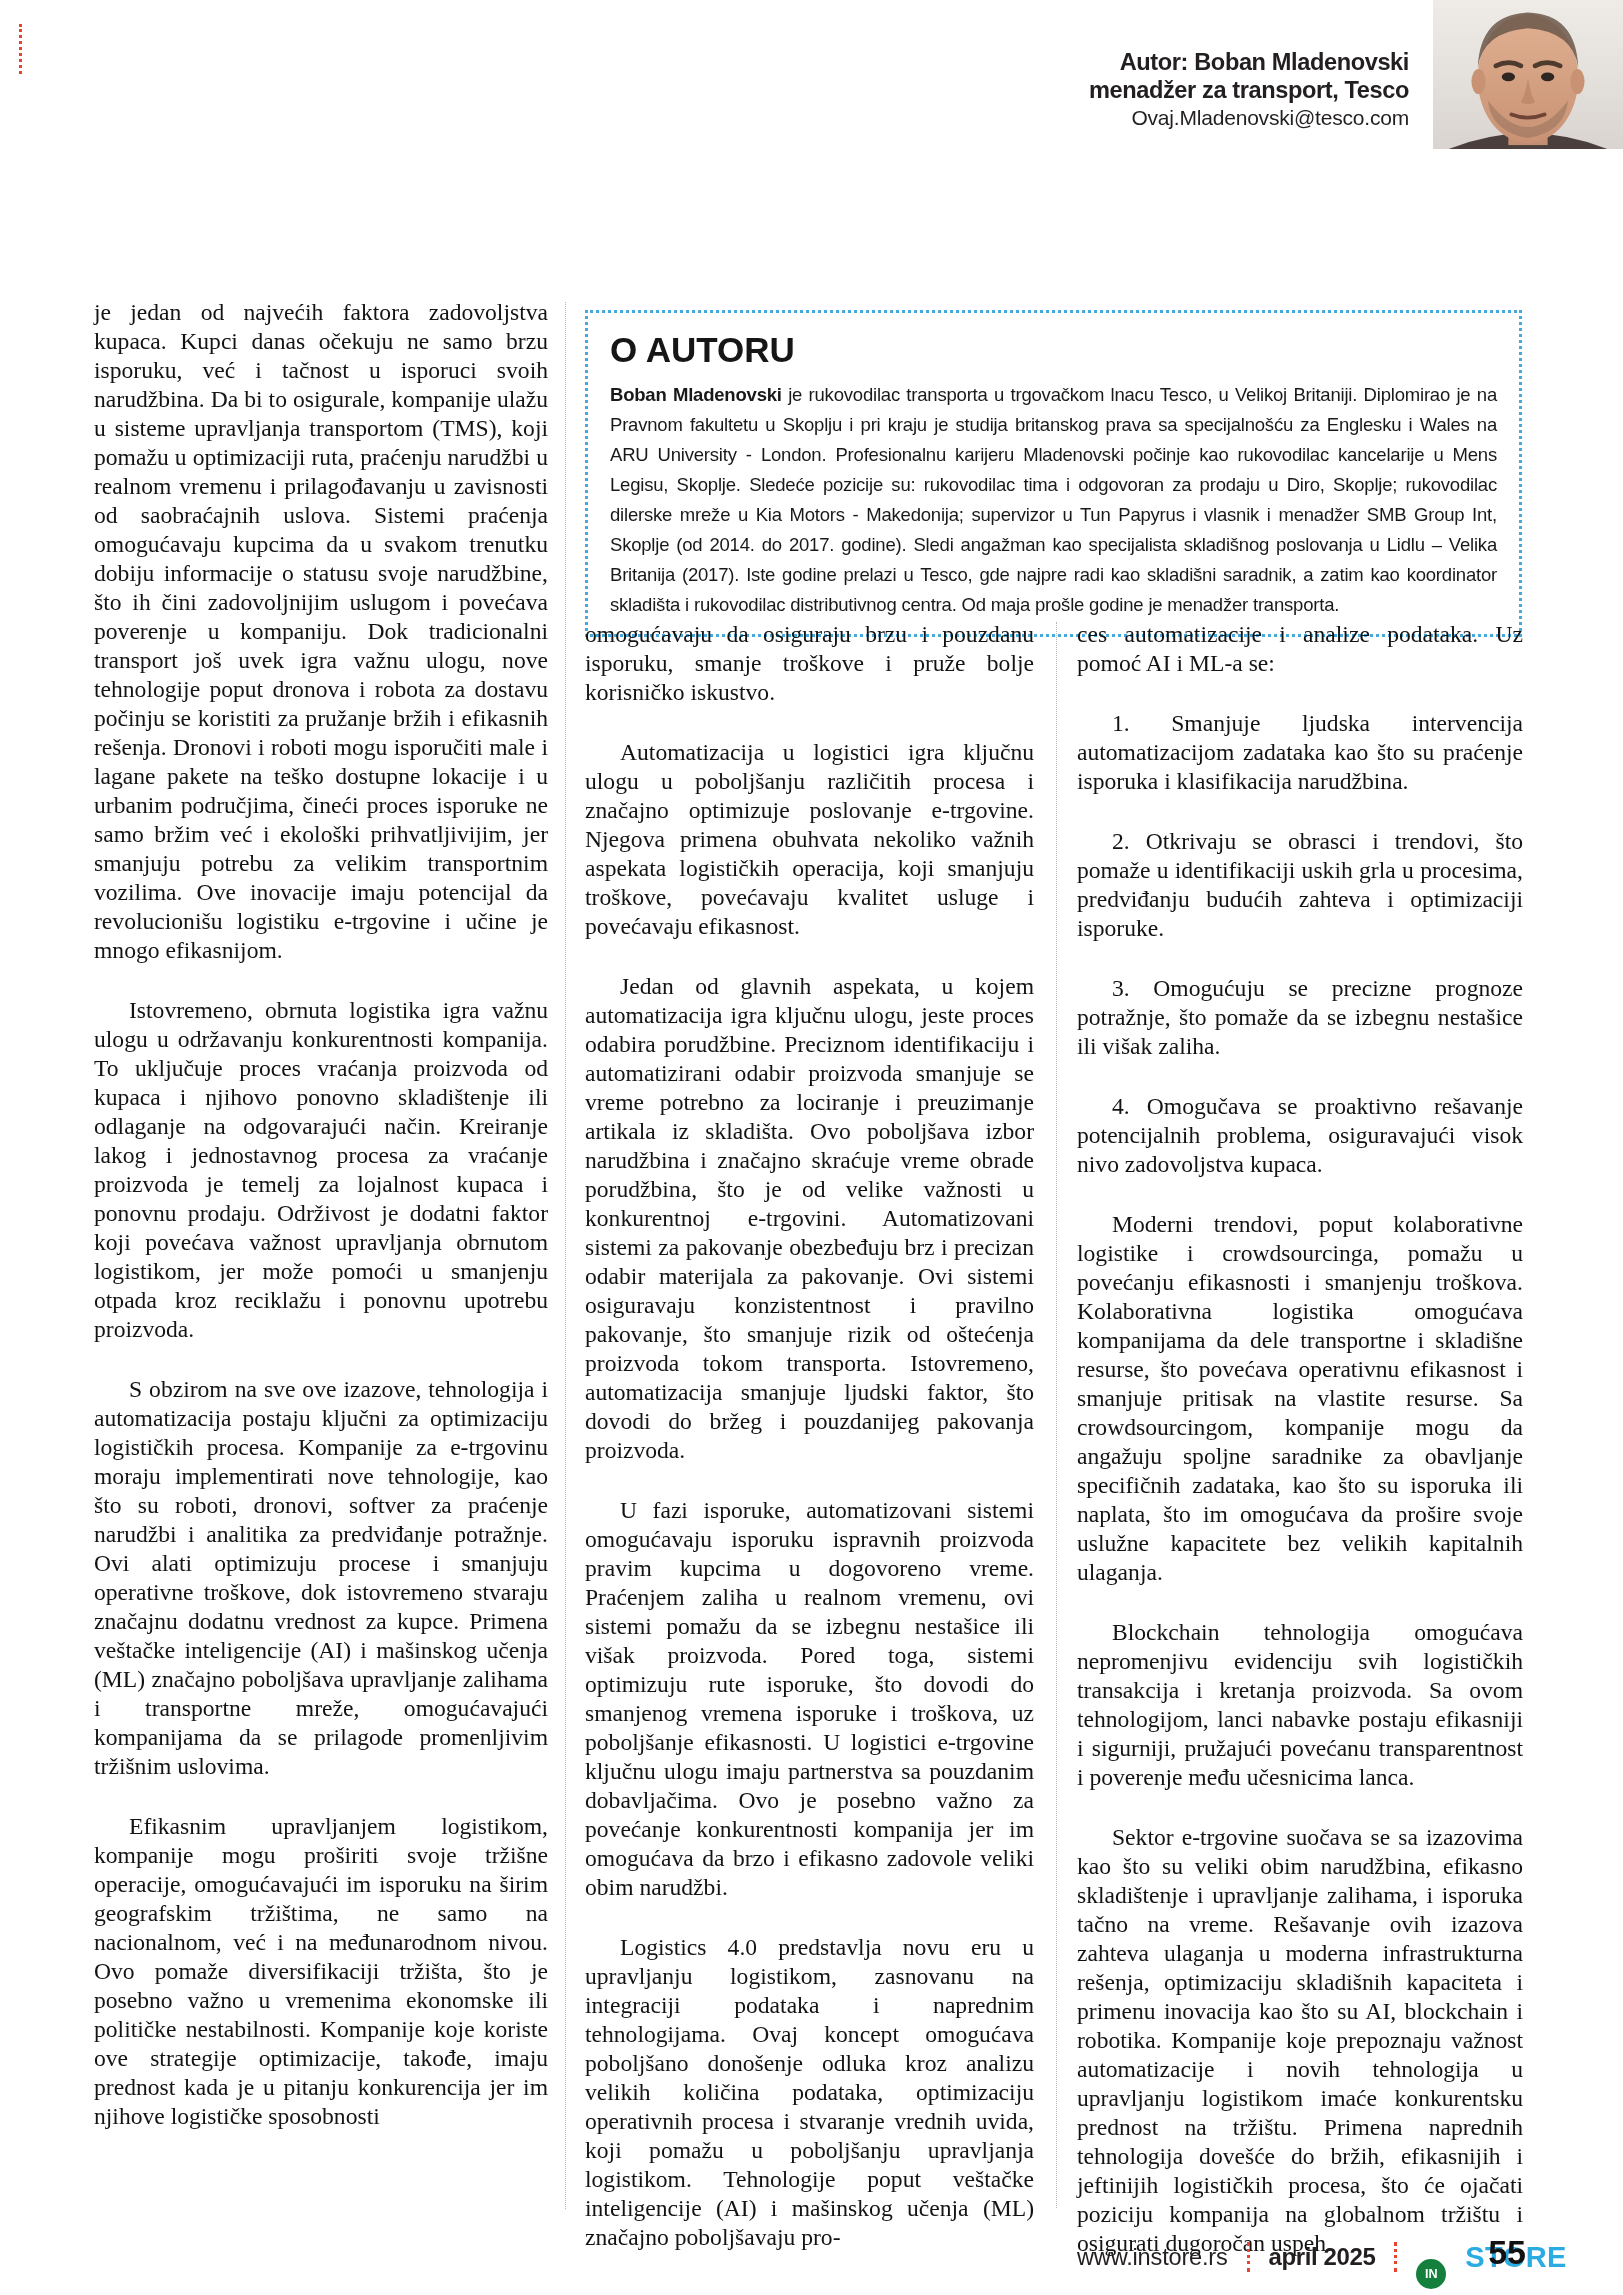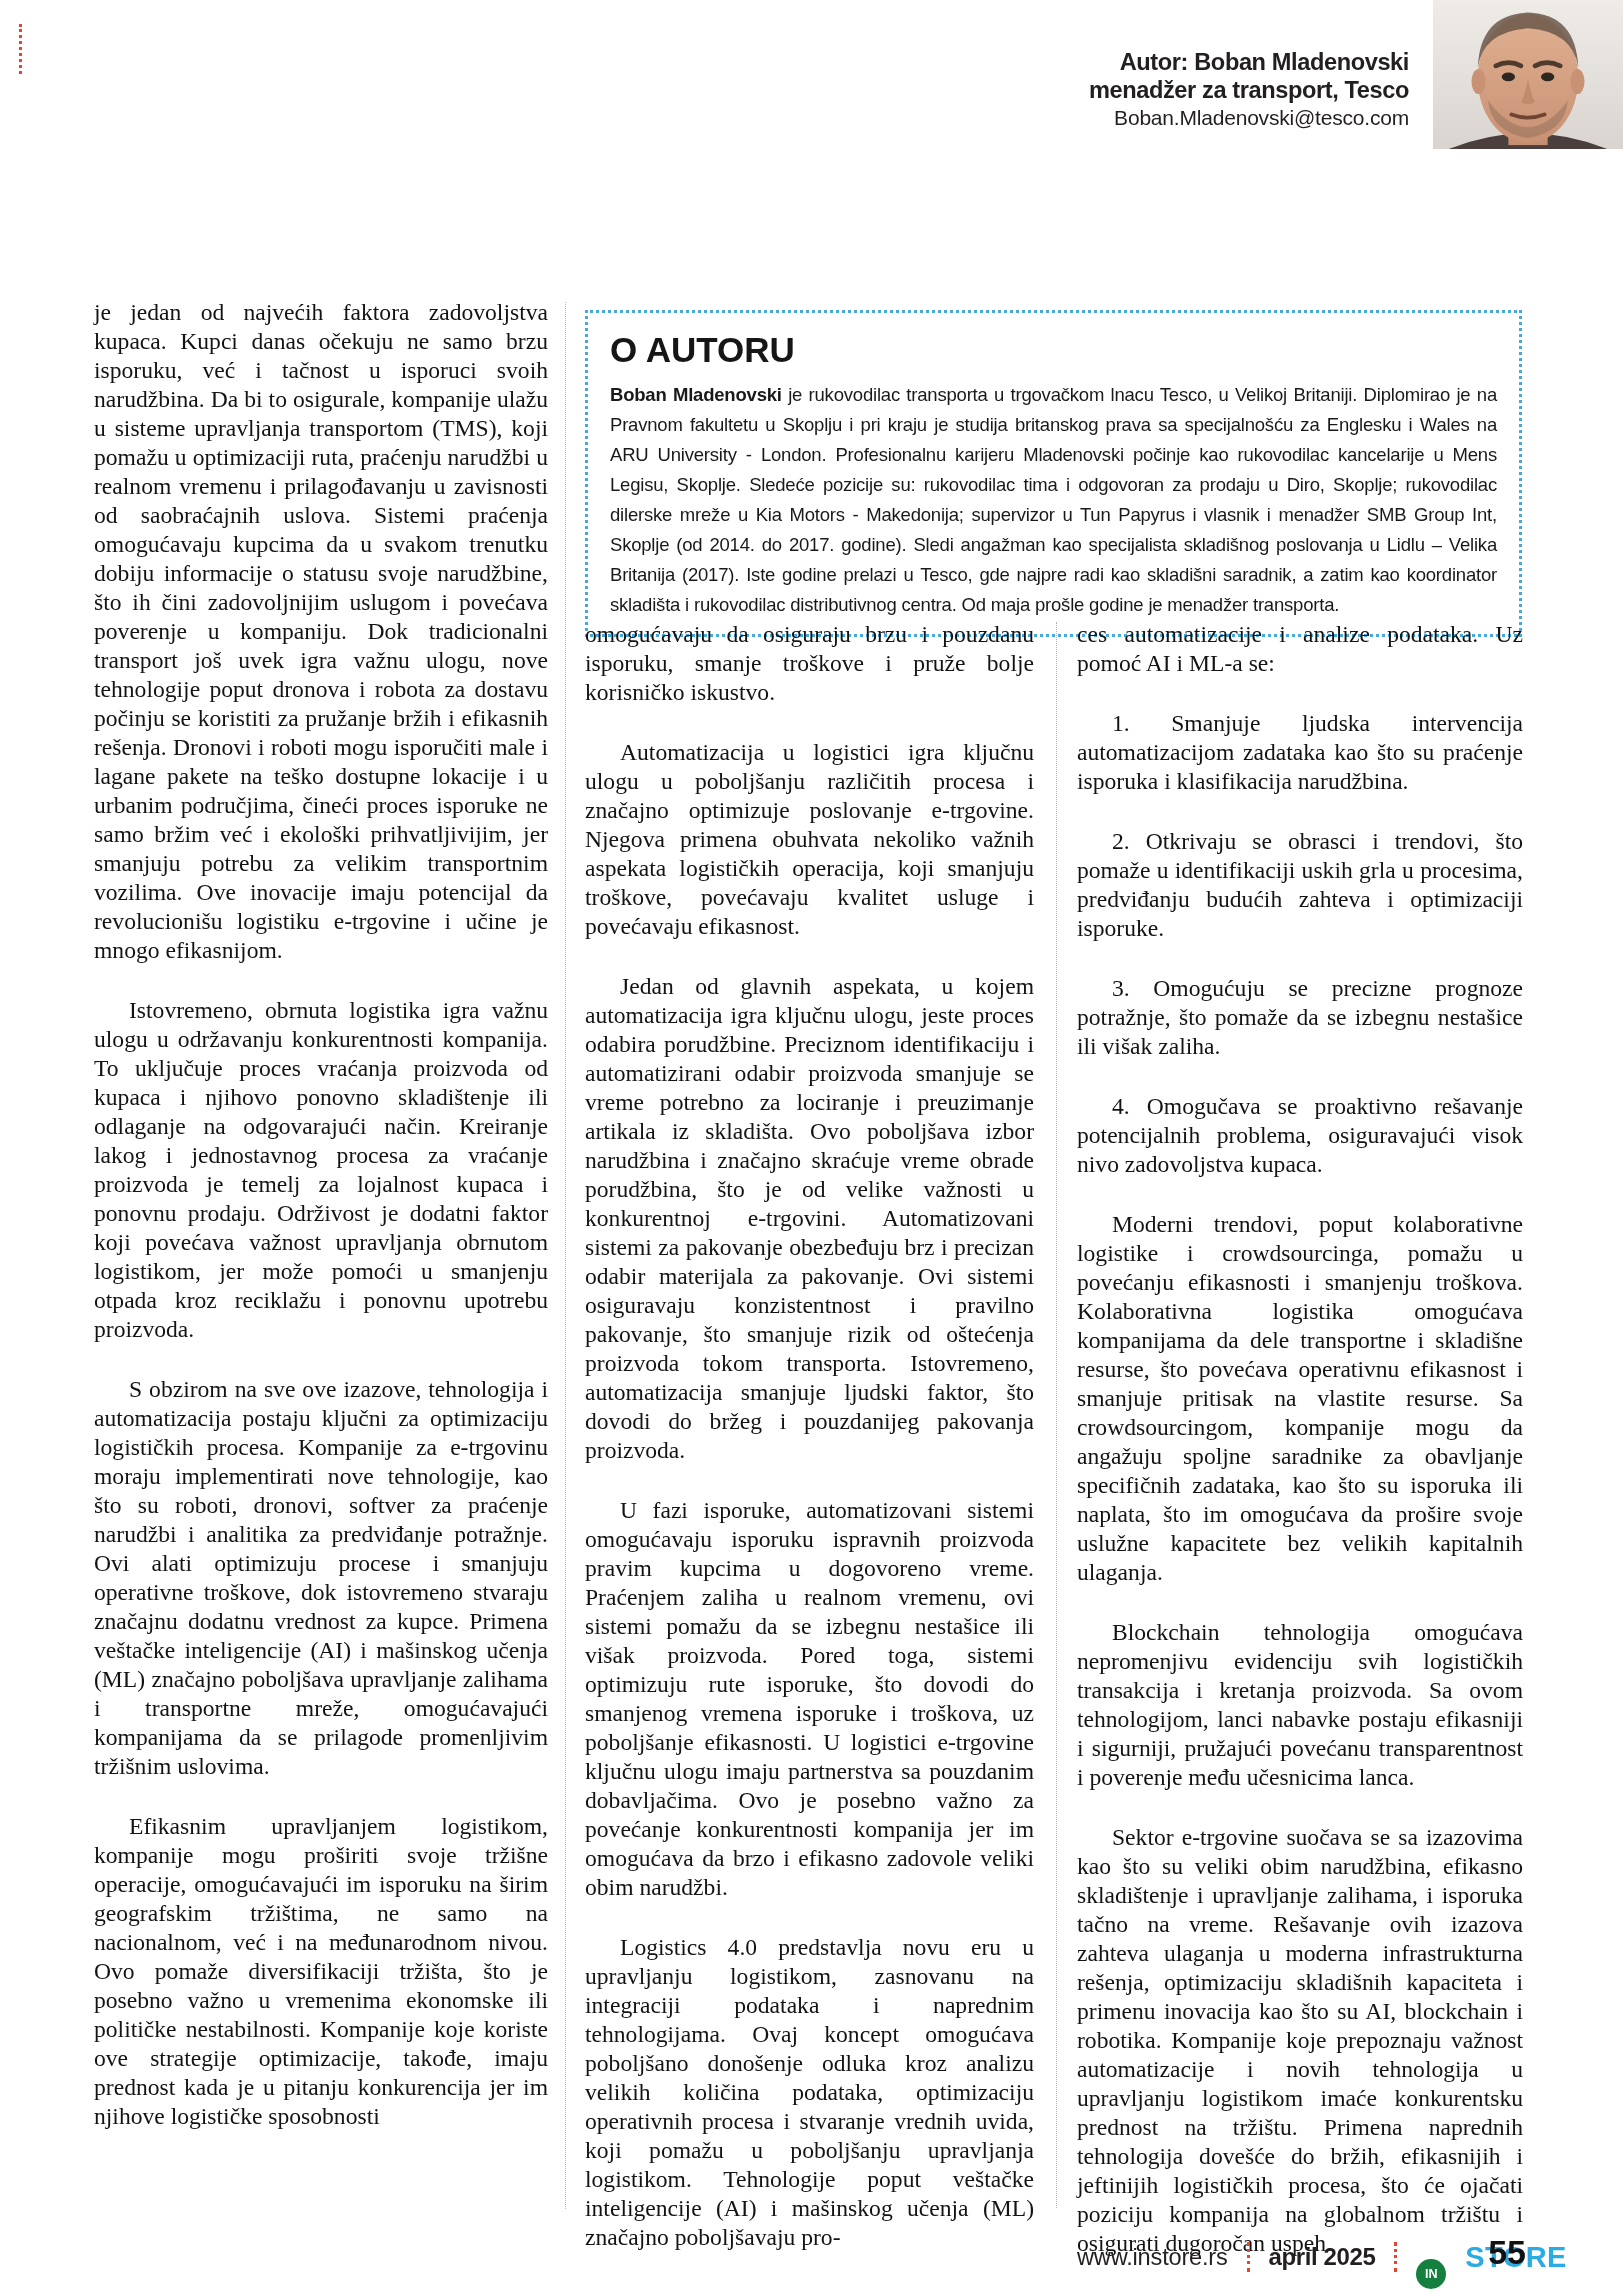--- a/index.html
+++ b/index.html
@@ -87,21 +87,21 @@
 </head>
 <body>
 
 <div class="page">
 
   <div class="red-mark"></div>
 
   <div class="author-block">
     <div class="author-line">Autor: Boban Mladenovski</div>
     <div class="author-line">menadžer za transport, Tesco</div>
-    <div class="author-email">Boban.Mladenovski@tesco.com</div>
+    <div class="author-email">Ovaj.Mladenovski@tesco.com</div>
   </div>
 
   <div class="photo">
     <svg viewBox="0 0 242 190" preserveAspectRatio="none">
       <defs>
         <linearGradient id="bgGrad" x1="0" y1="0" x2="0" y2="1">
           <stop offset="0" stop-color="#efece8"></stop>
           <stop offset="1" stop-color="#d9d4cf"></stop>
         </linearGradient>
         <linearGradient id="skin" x1="0" y1="0" x2="0" y2="1">

